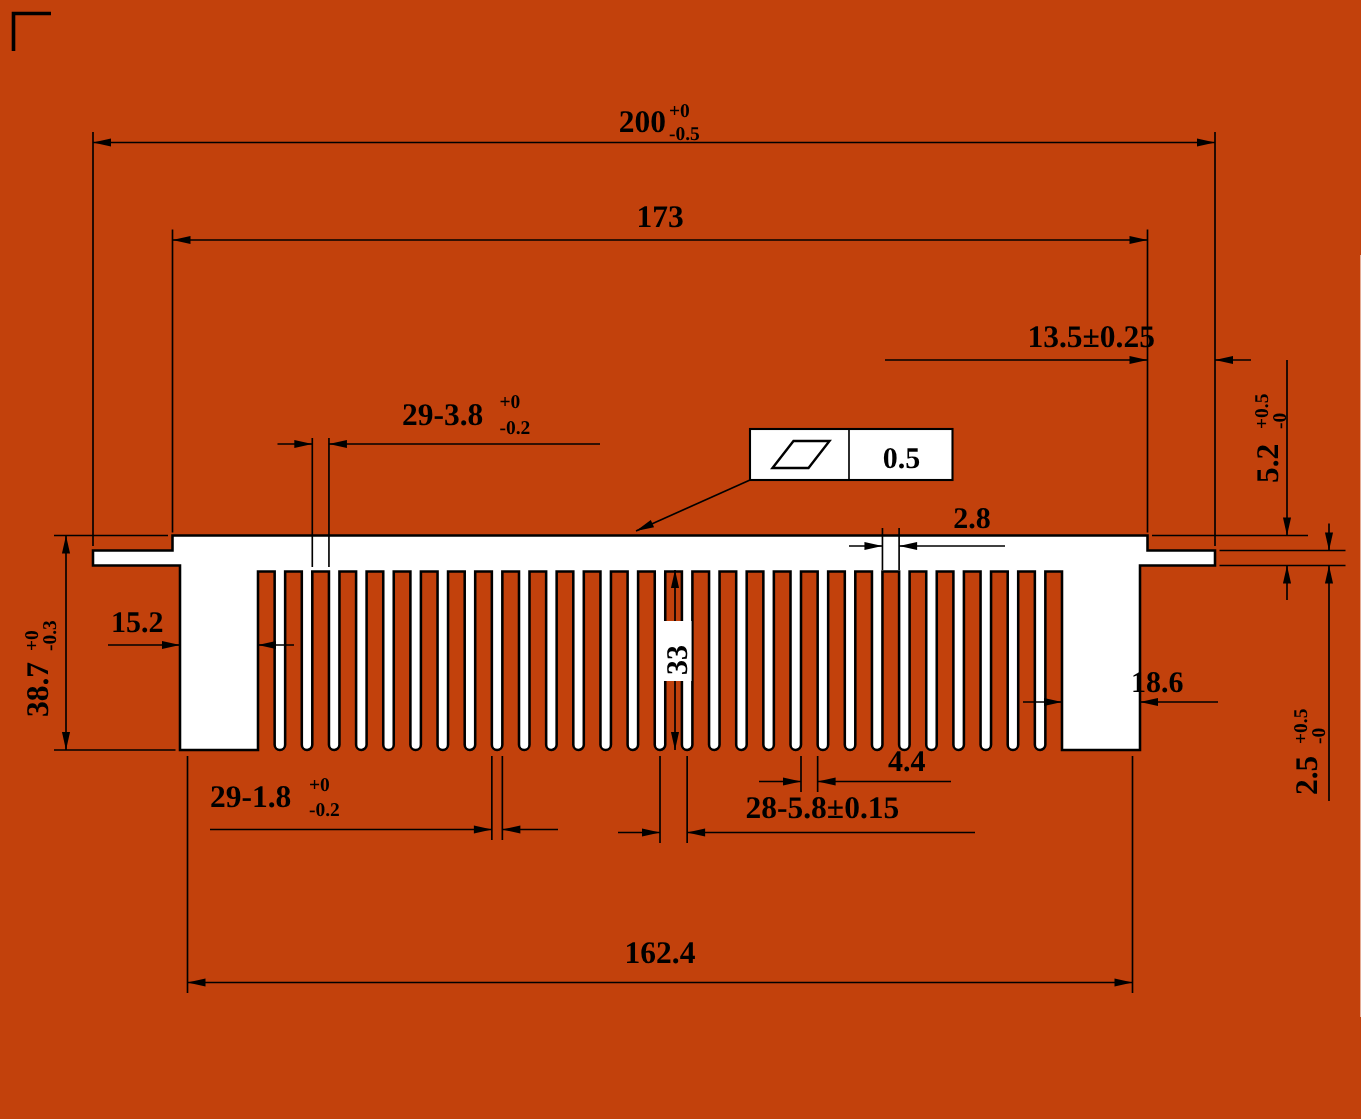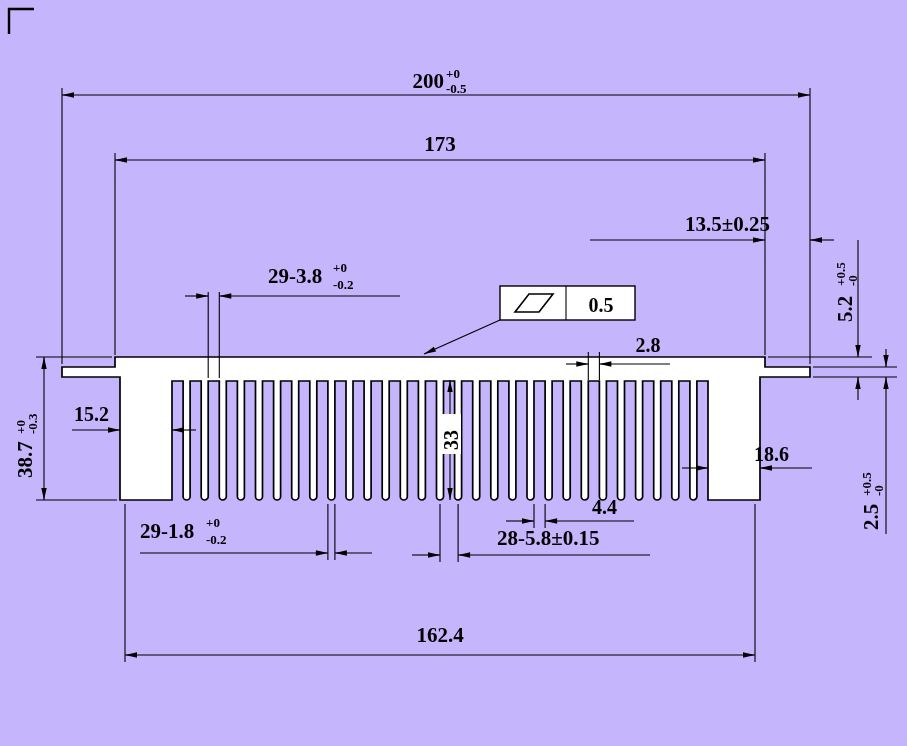--- a/index.html
+++ b/index.html
@@ -1,16 +1,16 @@
 <!DOCTYPE html>
 <html><head>
 <meta charset="utf-8">
 <style>
   html,body{margin:0;padding:0;background:#fff;}
-  .wrap{width:907px;height:746px;background:#c4b5fd;position:relative;overflow:hidden;}
+  .wrap{width:907px;height:746px;background:#c2410c;position:relative;overflow:hidden;}
   svg{display:block;}
   .outline{fill:#ffffff;stroke:#000;stroke-width:1.7;stroke-linejoin:miter;}
   .thin{stroke:#000;stroke-width:1.1;fill:none;}
   .thick{stroke:#000;stroke-width:2.4;fill:none;}
   text{font-family:"Liberation Serif","DejaVu Serif",serif;font-weight:bold;fill:#000;}
   .t21{font-size:21px;}
   .t20{font-size:20px;}
   .t13{font-size:13px;}
   .mid{text-anchor:middle;}
   .end{text-anchor:end;}

